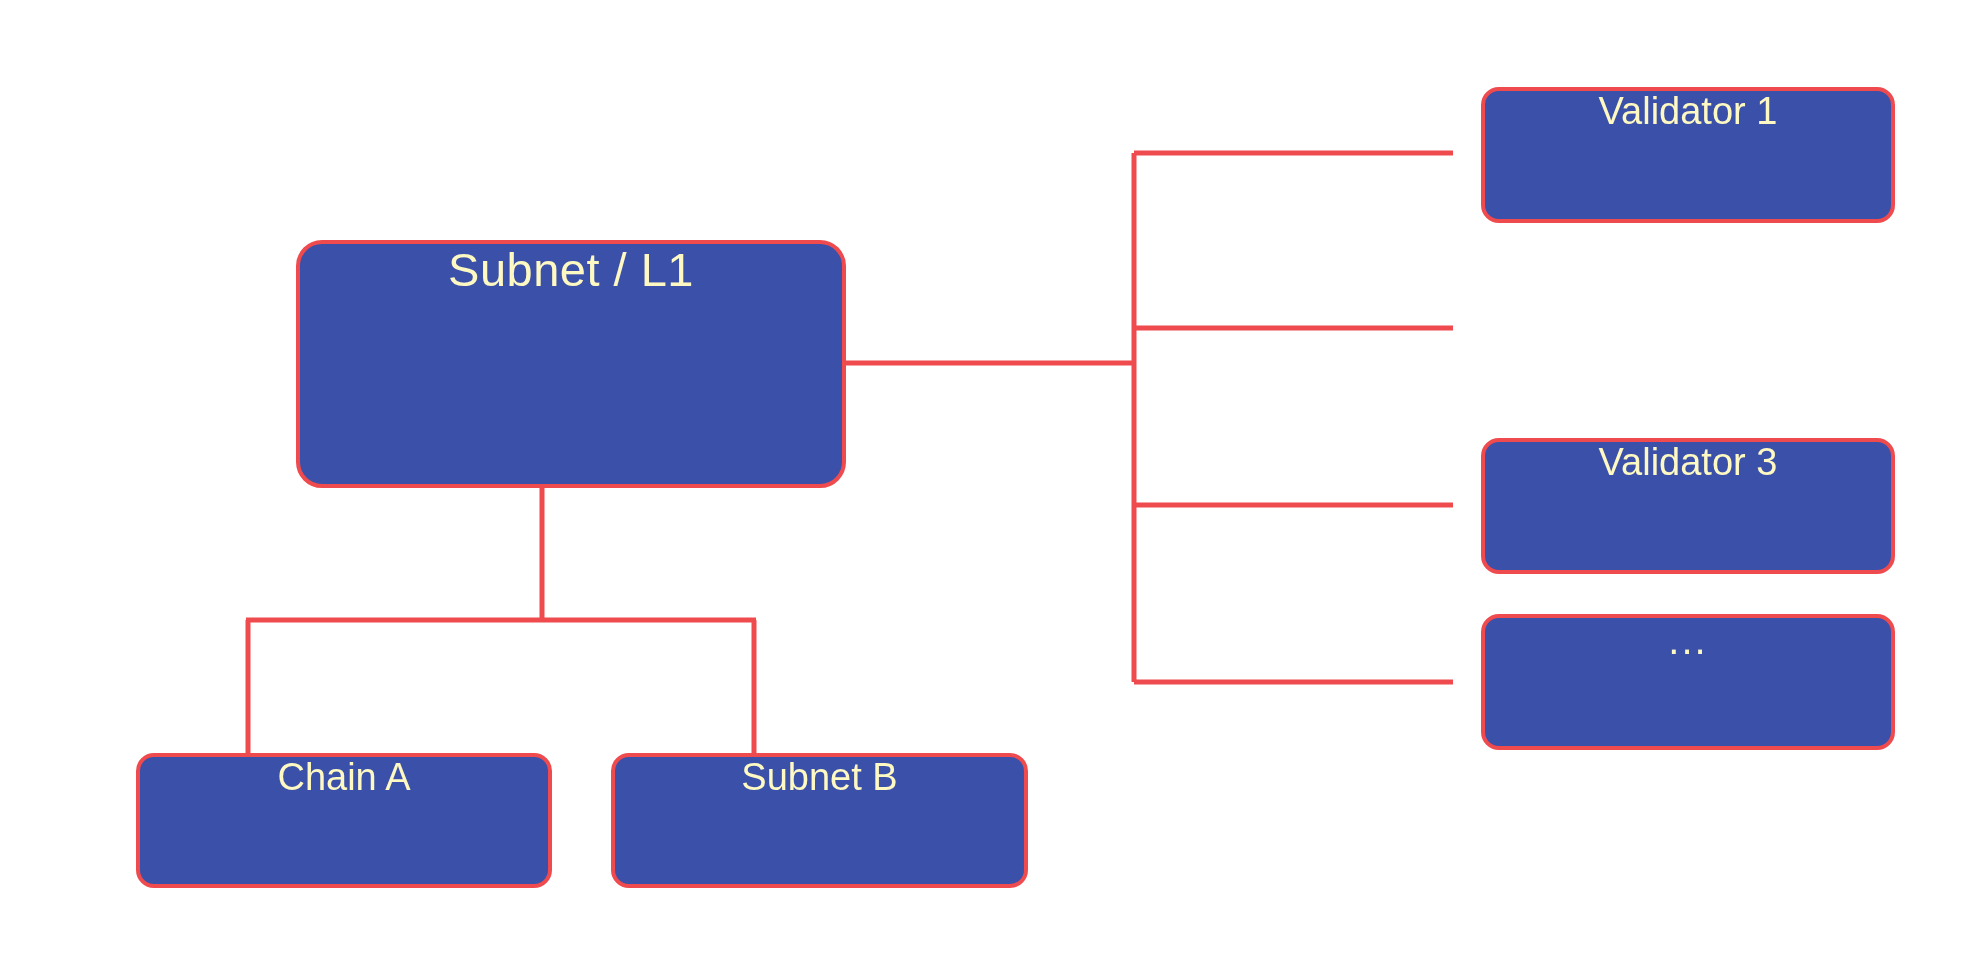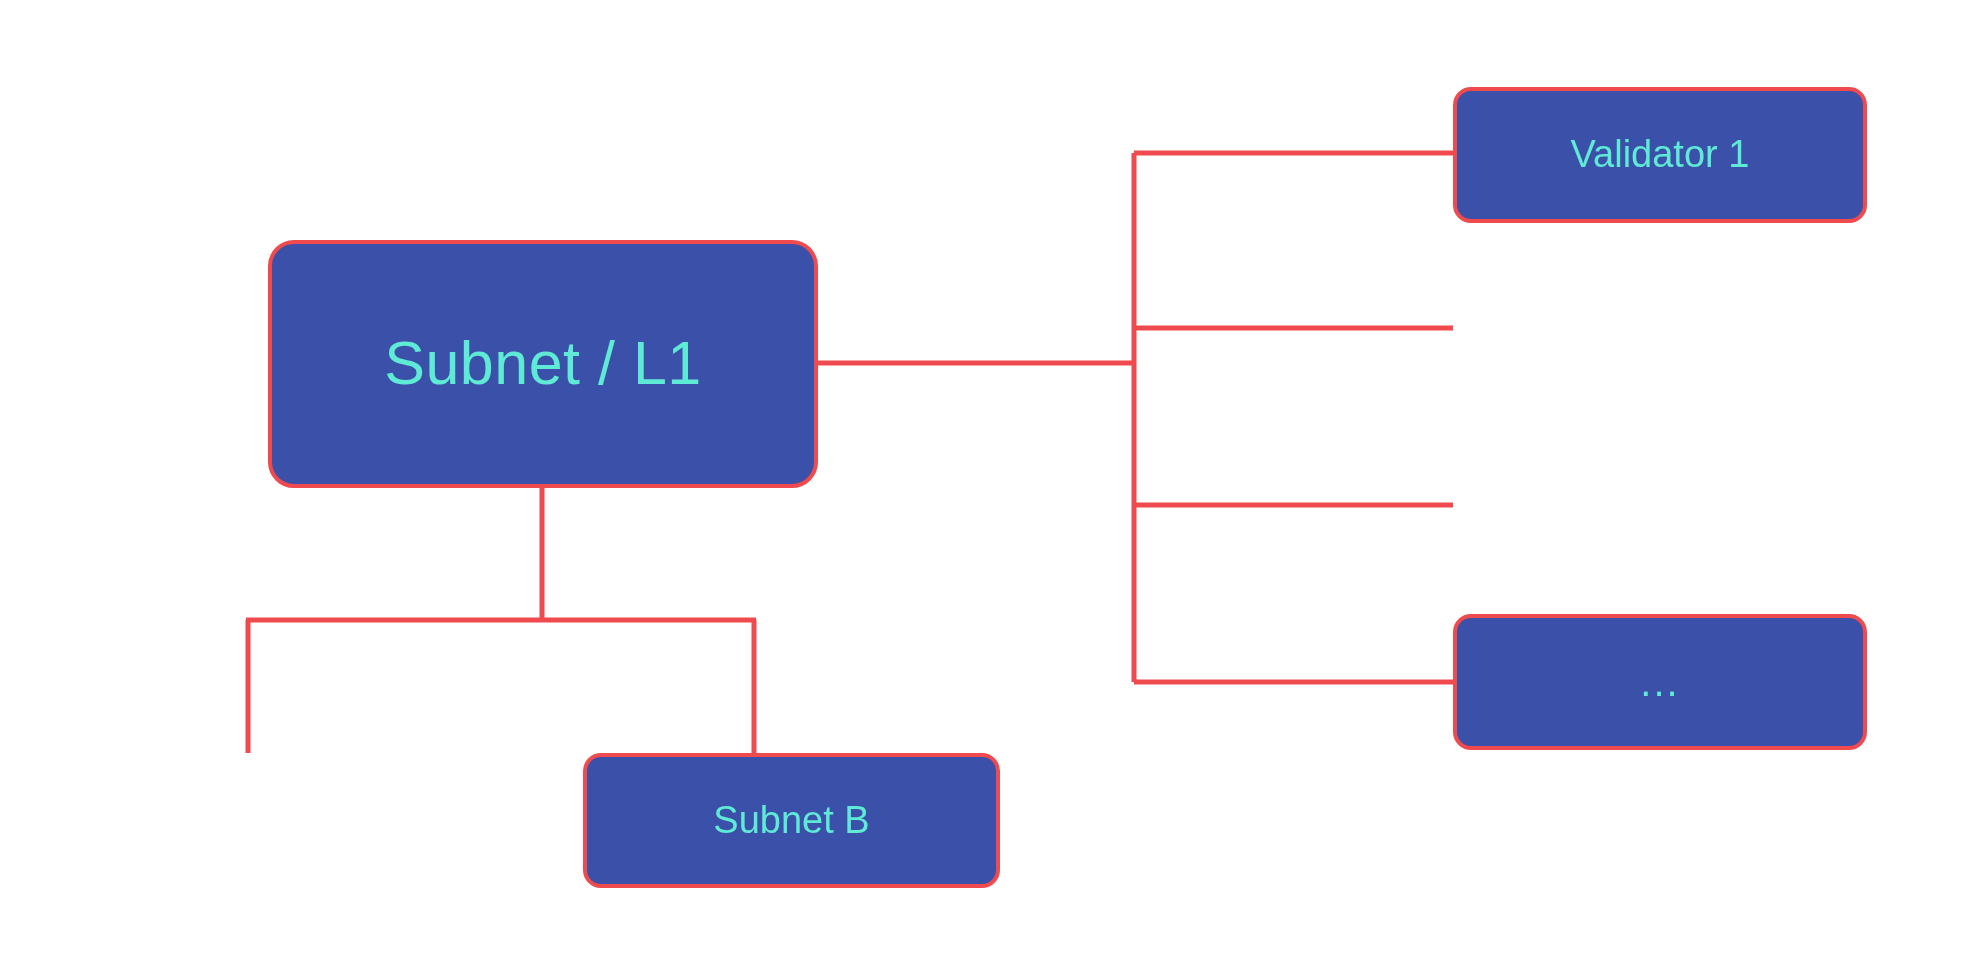--- a/index.html
+++ b/index.html
@@ -23,44 +23,45 @@
     left: 0;
     top: 0;
     width: 1972px;
     height: 960px;
     pointer-events: none;
   }
   .node {
     position: absolute;
     box-sizing: border-box;
     display: flex;
-    align-items: center;
+    align-items: flex-start;
     justify-content: center;
     background: #3B50A8;
     border: 4px solid #EF4B4E;
     border-radius: 18px;
-    color: #5eead4;
+    color: #fef9c3;
     text-align: center;
     line-height: 1.1;
     white-space: nowrap;
     z-index: 2;
+    margin-left: 28px;
   }
   .node-label {
     display: block;
     padding: 0 10px;
   }
   #node-subnet {
     left: 268px;
     top: 240px;
     width: 550px;
     height: 248px;
     border-radius: 26px;
   }
   #node-subnet .node-label {
-    font-size: 61px;
+    font-size: 47px;
     letter-spacing: 0.5px;
   }
   #node-chain-a {
     left: 108px;
     top: 753px;
     width: 416px;
     height: 135px;
   }
   #node-chain-b {
     left: 583px;
@@ -134,28 +135,34 @@
       <path d="M 1134 505 L 1453 505"></path>
 
       <path d="M 1134 682 L 1453 682"></path>
     </g>
   </svg>
 
   <div class="node" id="node-subnet">
     <span class="node-label">Subnet / L1</span>
   </div>
 
+  <div class="node" id="node-chain-a">
+    <span class="node-label">Chain A</span>
+  </div>
 
   <div class="node" id="node-chain-b">
     <span class="node-label">Subnet B</span>
   </div>
 
   <div class="node" id="node-validator-1">
     <span class="node-label">Validator 1</span>
   </div>
 
 
+  <div class="node" id="node-validator-3">
+    <span class="node-label">Validator 3</span>
+  </div>
 
   <div class="node" id="node-ellipsis">
     <span class="node-label">...</span>
   </div>
 
 </div>
 
 </body></html>

